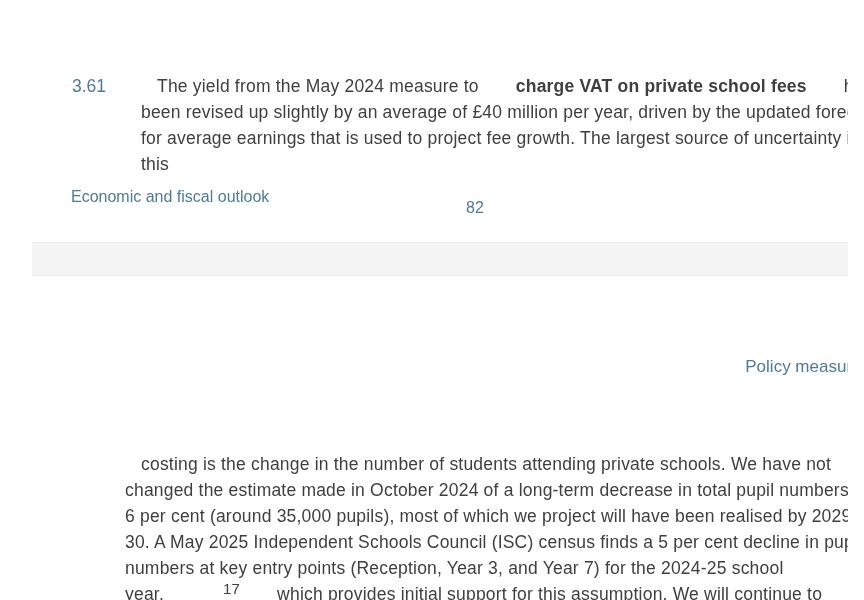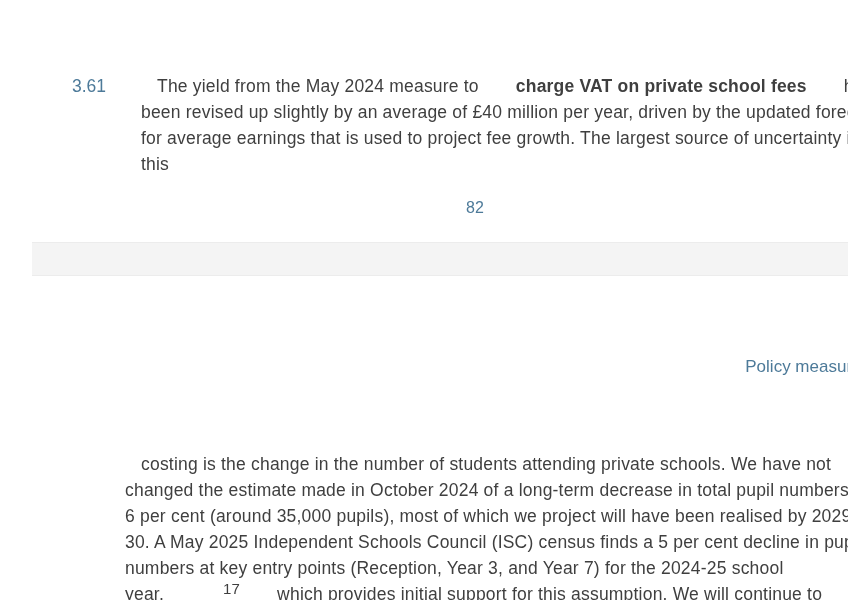--- a/index.html
+++ b/index.html
@@ -99,20 +99,21 @@
 
 <div class="screen">
 
   <section>
     <div class="para-361">
       <span class="para-num">3.61</span>
       <p class="para-body"><span class="run-normal">The yield from the May 2024 measure to </span><span class="run-bold">charge VAT on private school fees</span><span class="run-normal"> has been revised up slightly by an average of £40 million per year, driven by the updated forecast for average earnings that is used to project fee growth. The largest source of uncertainty in this</span></p>
     </div>
 
     <div class="page-footer">
+      <span>Economic and fiscal outlook</span>
       <span class="footer-pagenum">82</span>
     </div>
   </section>
 
   <div class="page-gap"></div>
 
   <section>
     <div class="running-header">Policy measures</div>
 
     <p class="para-continue"><span class="run-normal">costing is the change in the number of students attending private schools. We have not changed the estimate made in October 2024 of a long-term decrease in total pupil numbers of 6 per cent (around 35,000 pupils), most of which we project will have been realised by 2029-30. A May 2025 Independent Schools Council (ISC) census finds a 5 per cent decline in pupil numbers at key entry points (Reception, Year 3, and Year 7) for the 2024-25 school year,</span><span class="run-superscript">17</span><span class="run-normal"> which provides initial support for this assumption. We will continue to monitor these trends as new information becomes available.</span></p>

